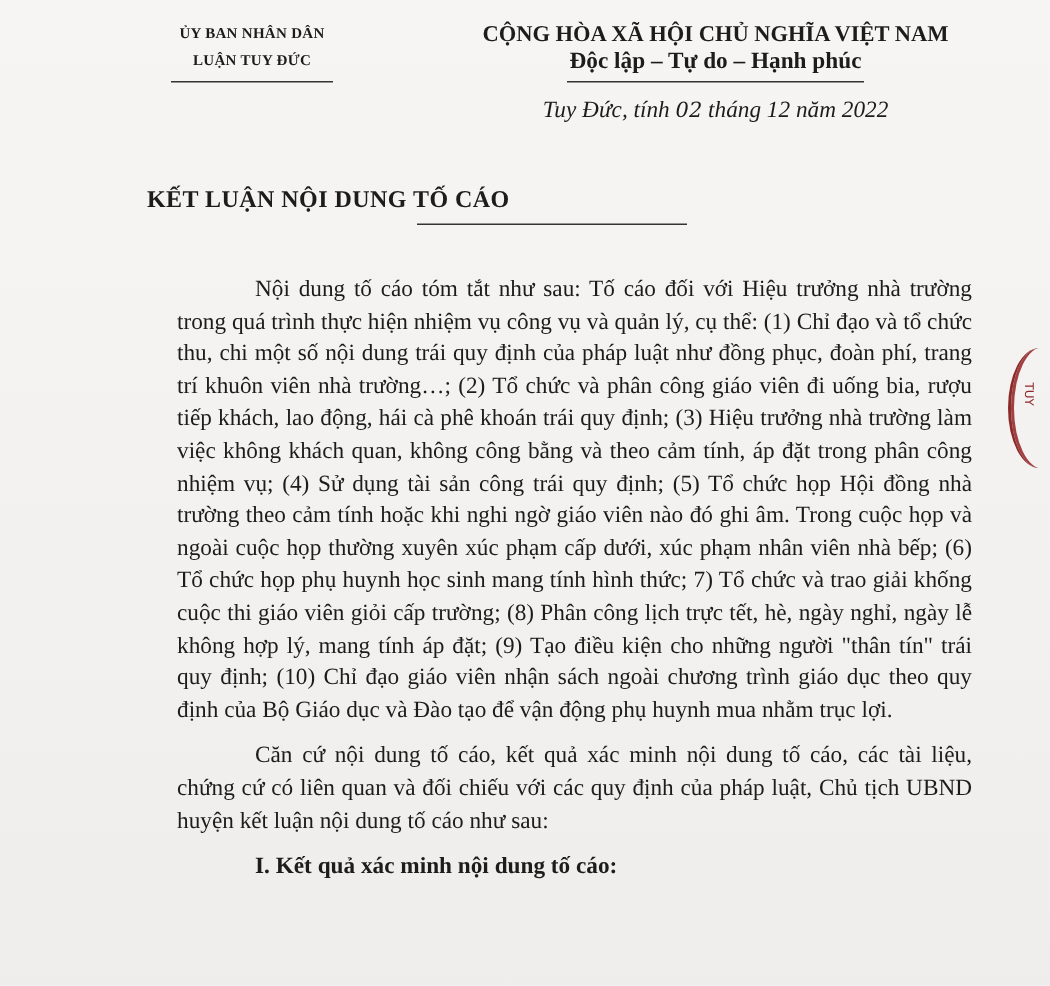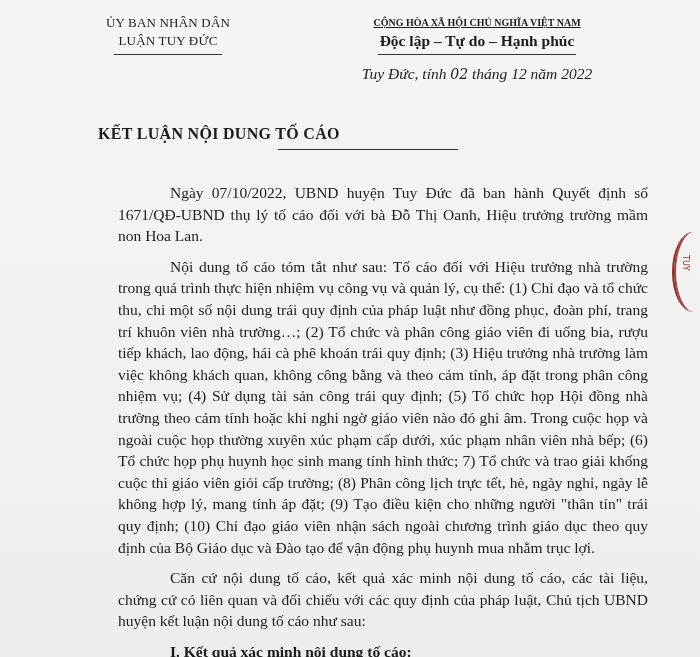--- a/index.html
+++ b/index.html
@@ -10,27 +10,27 @@
     color: #1c1c1c;
     position: relative;
   }
   .page {
     position: absolute; left: 0; top: 0; width: 700px; height: 657px;
     background: linear-gradient(180deg, #f6f5f3 0%, #f2f1ef 60%, #eeedeb 100%);
   }
   .hdr-left {
     position: absolute; left: 68px; top: 14px; width: 200px; text-align: center;
   }
-  .hdr-left .org { font-weight: normal; font-size: 13px; line-height: 18px; letter-spacing: 0.2px; }
+  .hdr-left .org { font-weight: bold; font-size: 10px; line-height: 18px; letter-spacing: 0.2px; }
   .hdr-left .rule { width: 108px; height: 1px; background: #333; margin: 4px auto 0; }
   .hdr-left .num { font-size: 15.5px; margin-top: 10px; }
   .hdr-left .num .hand { font-style: italic; font-family: "DejaVu Serif", serif; font-size: 14px; letter-spacing: 1px; }
 
   .hdr-right { position: absolute; left: 282px; top: 14px; width: 390px; text-align: center; }
-  .hdr-right .nation { font-weight: bold; font-size: 10px; line-height: 18px; text-decoration: underline; }
+  .hdr-right .nation { font-weight: bold; font-size: 15px; line-height: 18px; }
   .hdr-right .motto { font-weight: bold; font-size: 15.5px; line-height: 18px; text-align: center; }
   .hdr-right .rule { width: 198px; height: 1px; background: #333; margin: 4px auto 0; }
   .hdr-right .date { font-style: italic; font-size: 15.5px; margin-top: 10px; }
   .hdr-right .date .hand { font-family: "DejaVu Serif", serif; font-size: 14px; }
 
   .title-block { position: absolute; left: 98px; top: 124px; width: 540px; }
   .title-block .t1 { font-weight: bold; font-size: 16px; line-height: 19px; letter-spacing: 0.3px; }
   .title-block .t2 { font-weight: bold; font-size: 16px; line-height: 19px; }
   .title-block .rule { width: 180px; height: 1px; background: #333; margin: 6px auto 0; }
 
@@ -69,21 +69,20 @@
     <div class="rule"></div>
     <div class="date"><span>Tuy Đức, tính </span><span class="hand">02</span><span> tháng 12 năm 2022</span></div>
   </div>
 
   <div class="title-block">
     <div class="t1">KẾT LUẬN NỘI DUNG TỐ CÁO</div>
     <div class="rule"></div>
   </div>
 
   <div class="body-text">
-    <p>Ngày 07/10/2022, UBND huyện Tuy Đức đã ban hành Quyết định số 1671/QĐ-UBND thụ lý tố cáo đối với bà Đỗ Thị Oanh, Hiệu trưởng trường mầm non Hoa Lan.</p>
     <p>Nội dung tố cáo tóm tắt như sau: Tố cáo đối với Hiệu trưởng nhà trường trong quá trình thực hiện nhiệm vụ công vụ và quản lý, cụ thể: (1) Chỉ đạo và tổ chức thu, chi một số nội dung trái quy định của pháp luật như đồng phục, đoàn phí, trang trí khuôn viên nhà trường…; (2) Tổ chức và phân công giáo viên đi uống bia, rượu tiếp khách, lao động, hái cà phê khoán trái quy định; (3) Hiệu trưởng nhà trường làm việc không khách quan, không công bằng và theo cảm tính, áp đặt trong phân công nhiệm vụ; (4) Sử dụng tài sản công trái quy định; (5) Tổ chức họp Hội đồng nhà trường theo cảm tính hoặc khi nghi ngờ giáo viên nào đó ghi âm. Trong cuộc họp và ngoài cuộc họp thường xuyên xúc phạm cấp dưới, xúc phạm nhân viên nhà bếp; (6) Tổ chức họp phụ huynh học sinh mang tính hình thức; 7) Tổ chức và trao giải khống cuộc thi giáo viên giỏi cấp trường; (8) Phân công lịch trực tết, hè, ngày nghỉ, ngày lễ không hợp lý, mang tính áp đặt; (9) Tạo điều kiện cho những người "thân tín" trái quy định; (10) Chỉ đạo giáo viên nhận sách ngoài chương trình giáo dục theo quy định của Bộ Giáo dục và Đào tạo để vận động phụ huynh mua nhằm trục lợi.</p>
     <p>Căn cứ nội dung tố cáo, kết quả xác minh nội dung tố cáo, các tài liệu, chứng cứ có liên quan và đối chiếu với các quy định của pháp luật, Chủ tịch UBND huyện kết luận nội dung tố cáo như sau:</p>
     <p class="section">I. Kết quả xác minh nội dung tố cáo:</p>
   </div>
 
   <div class="stamp"></div>
   <div class="stamp-text">TUY</div>
 </div>
 
 </body></html>

